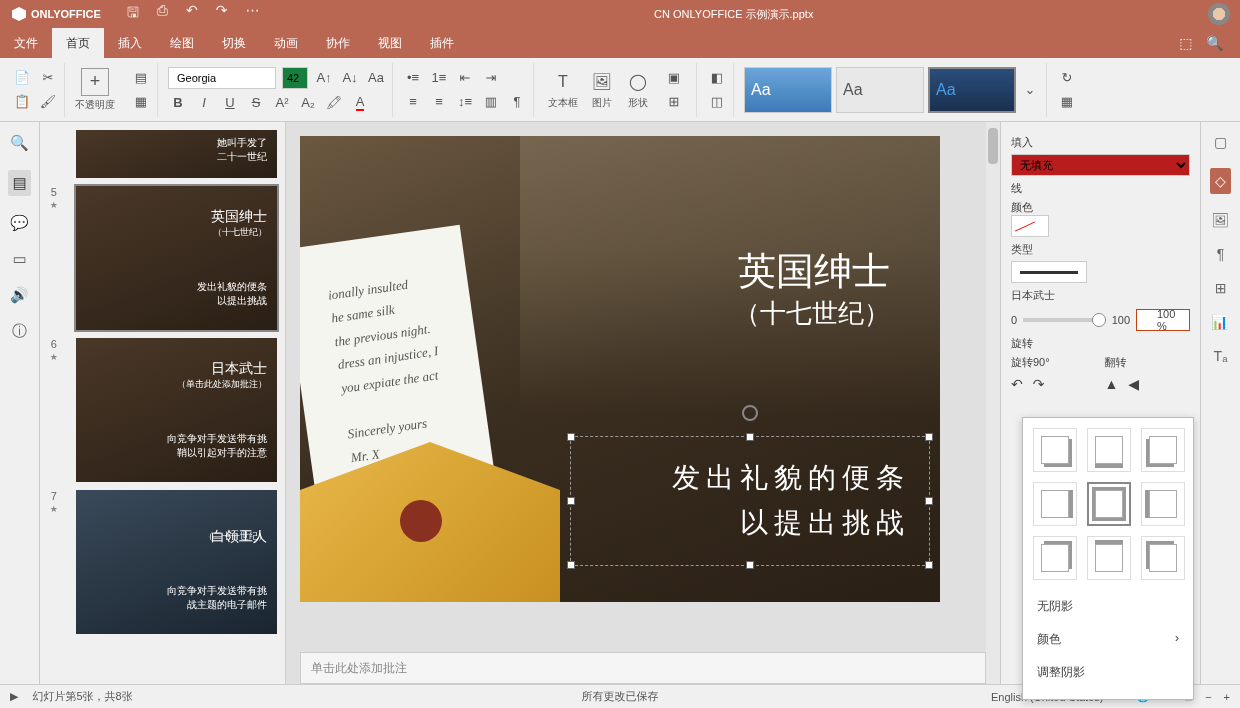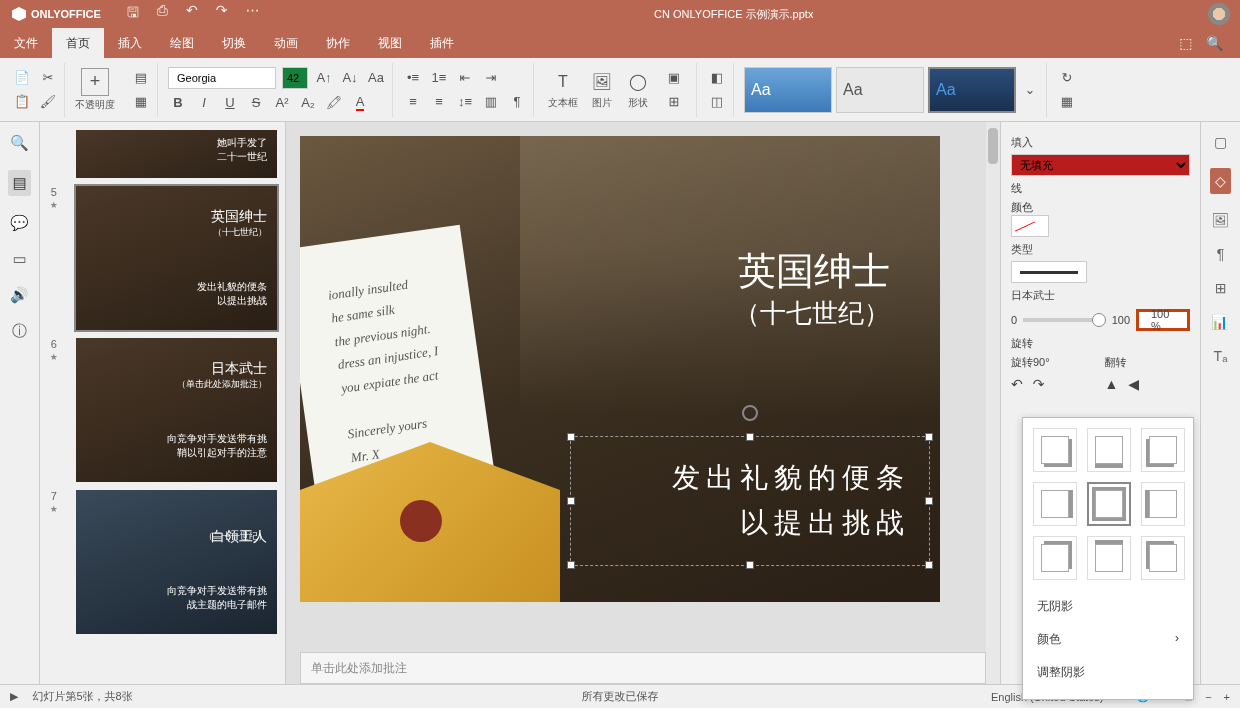--- a/index.html
+++ b/index.html
@@ -72,21 +72,21 @@
 .statusbar{height:24px;background:#f0f0f0;border-top:1px solid #ccc;display:flex;align-items:center;font-size:11px;color:#555;padding:0 10px;gap:14px}
 .sb-center{position:absolute;left:50%;transform:translateX(-50%)}
 .sb-right{margin-left:auto;display:flex;gap:12px;align-items:center}
 .popup{position:absolute;right:46px;bottom:8px;width:172px;background:#fff;border:1px solid #bbb;box-shadow:0 2px 8px rgba(0,0,0,.2);padding:10px;z-index:100}
 .shadow-grid{display:grid;grid-template-columns:repeat(3,1fr);gap:10px;margin-bottom:10px}
 .shadow-cell{width:44px;height:44px;background:#fff;border:1px solid #ddd;position:relative;display:flex;align-items:center;justify-content:center}
 .shadow-cell.sel{border:2px solid #888}
 .shadow-box{width:28px;height:28px;background:#fff;border:1px solid #aaa;box-shadow:3px 3px 0 #999}
 .popup-item{padding:8px 4px;font-size:12px;color:#444;display:flex;justify-content:space-between}
 .star{font-size:9px;color:#888}
-.pct-box{width:54px;height:22px;border:3px solid #c2410c;background:#fff;font-size:11px;display:flex;align-items:center;padding:0 12px}
+.pct-box{width:54px;height:22px;border:1px solid #c2410c;background:#fff;font-size:11px;display:flex;align-items:center;padding:0 20px}
 </style>
 </head>
 <body>
 
 <div class="titlebar">
   <div class="logo">
     <span class="logo-icon"></span>
     <span>ONLYOFFICE</span>
   </div>
   <div class="tb-icons">

